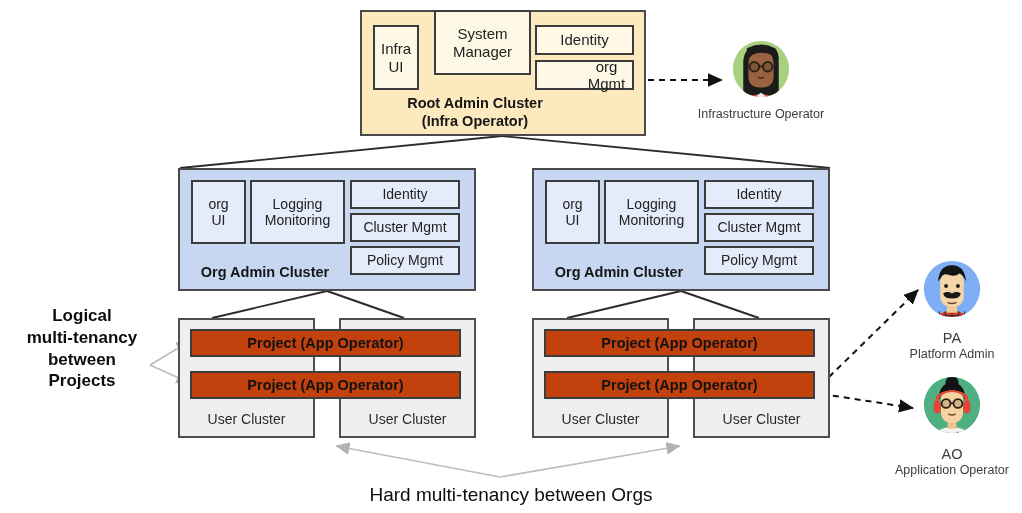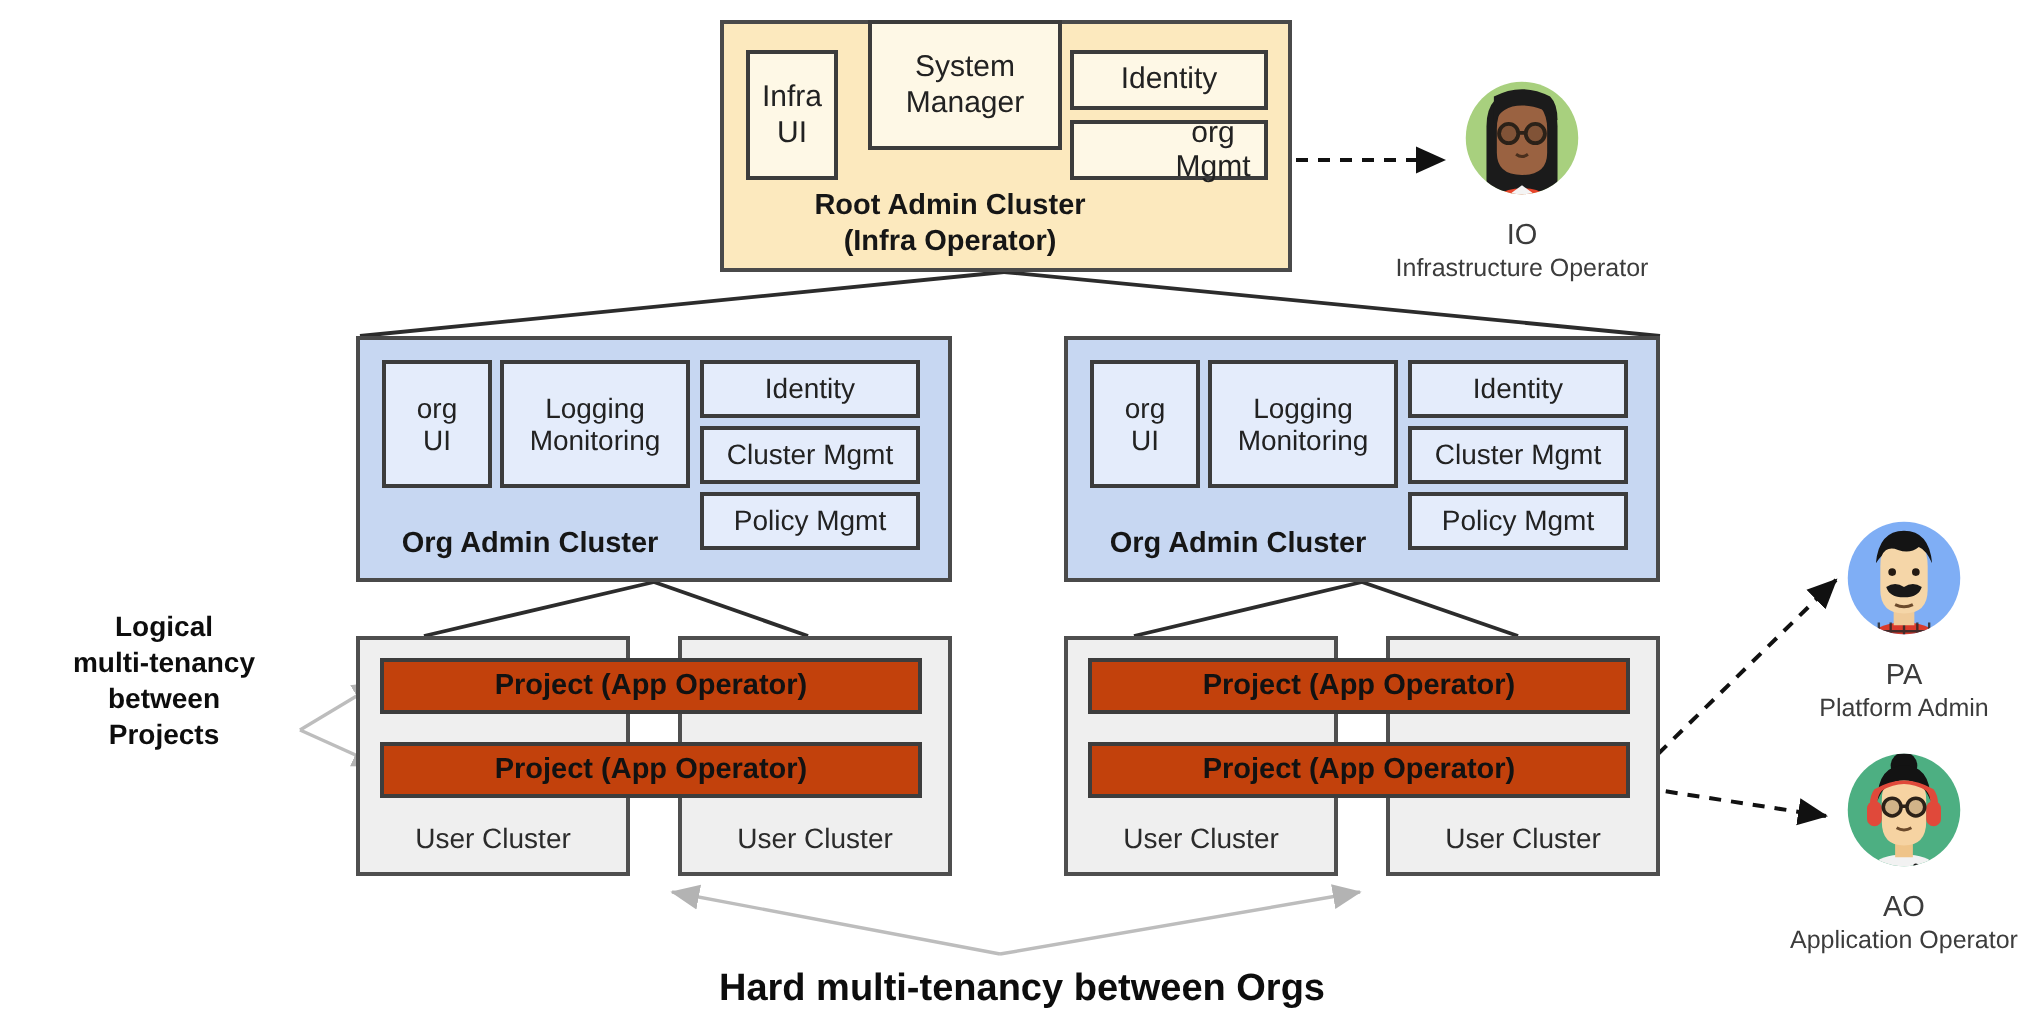--- a/index.html
+++ b/index.html
@@ -87,29 +87,29 @@
     font-weight: bold;
     font-size: 14.5px;
     color: #121212;
     z-index: 6;
   }
 
   
   .side-label {
     position: absolute;
     font-weight: bold;
-    font-size: 14px;
+    font-size: 17px;
     line-height: 1.28;
     color: #0d0d0d;
     text-align: center;
     white-space: pre-line;
   }
   .bottom-label {
     position: absolute;
-    font-weight: bold;
+    font-weight: normal;
     font-size: 19px;
     color: #0d0d0d;
     text-align: center;
     width: 100%;
   }
 
   
   .persona {
     position: absolute;
     width: 150px;
@@ -305,21 +305,20 @@
         <path d="M33,44 q0,-19 17,-19 q17,0 17,19 l0,16 q0,15 -17,15 q-17,0 -17,-15 z" fill="#9A6241"></path>
         <path d="M31,22 q19,-10 38,0 q5,5 5,16 q-10,-10 -24,-10 q-14,0 -19,12 z" fill="#1b1b1b"></path>
         <g fill="none" stroke="#2b2118" stroke-width="2.6">
           <circle cx="41" cy="47" r="6.5" fill="#2b2118" fill-opacity="0.22"></circle>
           <circle cx="59" cy="47" r="6.5" fill="#2b2118" fill-opacity="0.22"></circle>
           <path d="M47.5,46.5 l5,0"></path>
         </g>
         <path d="M46,61 q4,3 8,0" stroke="#4a2f1d" stroke-width="2" fill="none"></path>
       </g>
     </svg>
-    <div class="p-abbr">IO</div>
     <div class="p-role">Infrastructure Operator</div>
   </div>
 
   <div class="persona" style="left:877px; top:252px;">
     <svg class="avatar" viewBox="0 0 100 100">
       <defs>
         <clipPath id="clipPA">
             <circle cx="50" cy="50" r="38"></circle>
           </clipPath>
       </defs>

